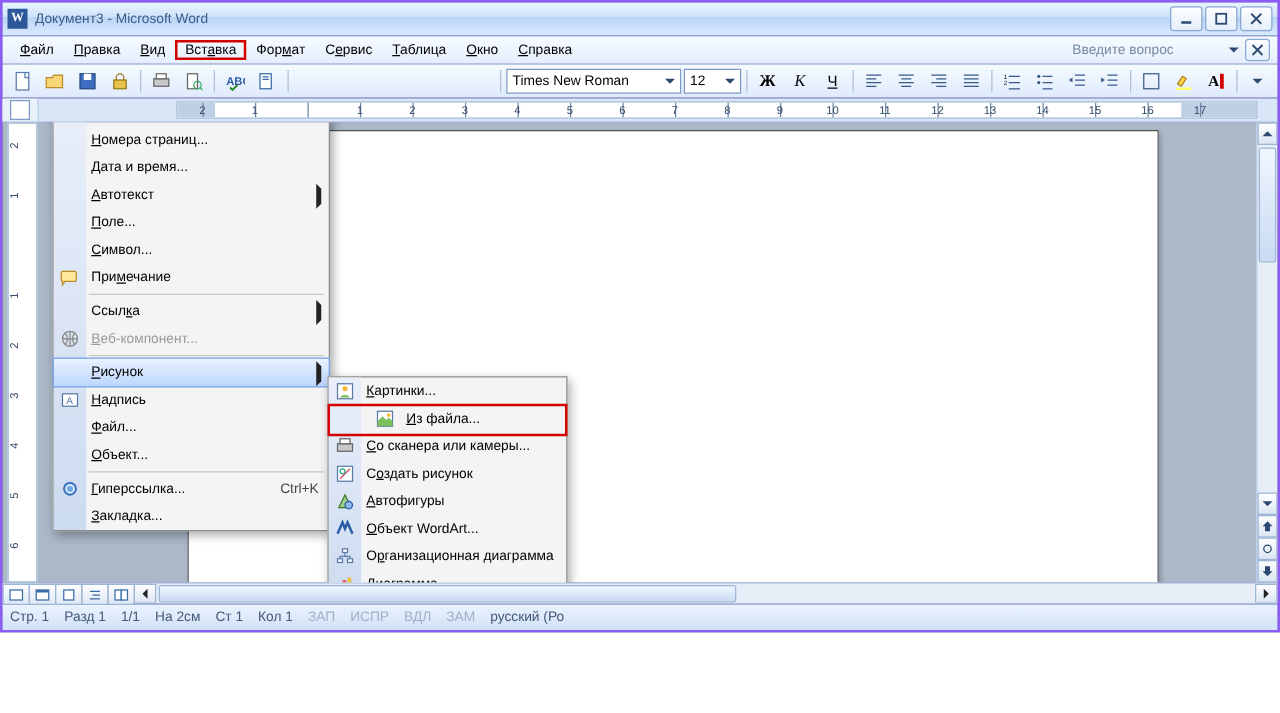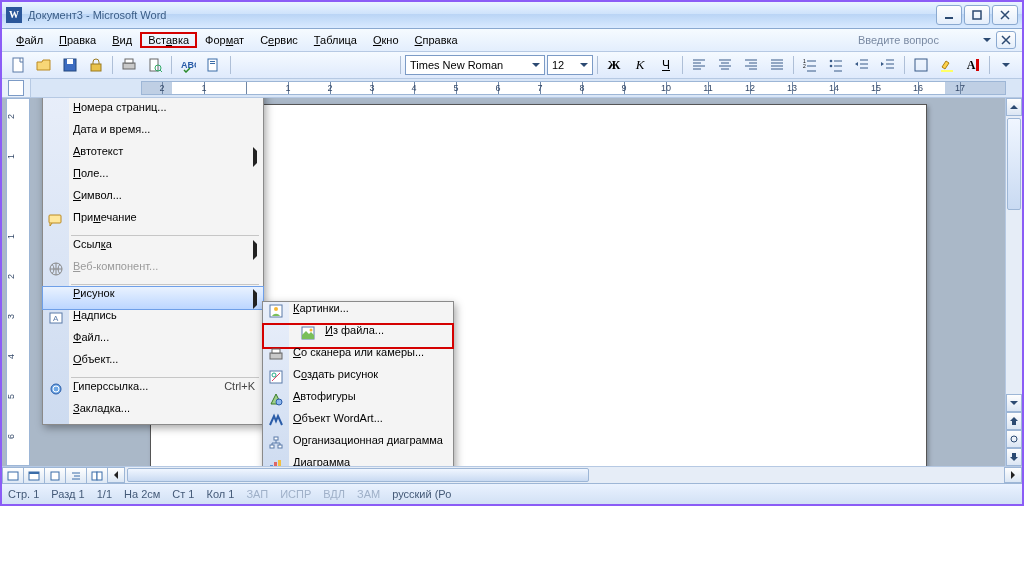--- a/index.html
+++ b/index.html
@@ -36,21 +36,21 @@
   .ruler-h .num{position:absolute;top:1px;font-size:9px;color:#354a6a;transform:translateX(-50%)}
   
   .workspace{flex:1;display:flex;position:relative;background:#aab8c8;overflow:hidden}
   .ruler-v{width:22px;background:#fff;border:1px solid #9db6d6;margin:0 0 0 4px;position:relative}
   .ruler-v .num{position:absolute;left:4px;font-size:9px;color:#354a6a;transform:translateY(-50%) rotate(-90deg);transform-origin:left center}
   .docarea{flex:1;position:relative;overflow:hidden}
   .page{position:absolute;left:120px;top:6px;width:775px;height:1000px;background:#fff;border:1px solid #555;box-shadow:2px 2px 4px rgba(0,0,0,.25)}
   
   .dropdown{position:absolute;background:#f4f4f4;border:1px solid #8a8a8a;box-shadow:2px 3px 8px rgba(0,0,0,.35);z-index:50}
   .dropdown .iconcol{position:absolute;left:0;top:0;bottom:0;width:26px;background:linear-gradient(#e9effa,#cddbf0)}
-  .dd-item{position:relative;height:22px;display:flex;padding:0 24px 0 30px;white-space:nowrap}
+  .dd-item{position:relative;height:22px;display:flex;align-items:center;padding:0 24px 0 30px;white-space:nowrap}
   .dd-item.disabled{color:#9a9a9a}
   .dd-item .arrow{position:absolute;right:6px;top:6px}
   .dd-item.hover{background:linear-gradient(#e9f2ff,#bcd6ff);border:1px solid #6e9fe8;margin:-1px;height:22px}
   .dd-item .shortcut{position:absolute;right:8px;color:#444}
   .dd-sep{height:1px;background:#c6c6c6;margin:2px 4px 2px 28px}
   .dd-icon{position:absolute;left:4px;width:18px;height:18px;display:flex;align-items:center;justify-content:center}
   .submenu{left:219px;top:222px}
   .redbox{position:absolute;border:2px solid #d40000;pointer-events:none}
   
   .vscroll{width:16px;background:#e6edf7;border-left:1px solid #b6c9e3;display:flex;flex-direction:column}

